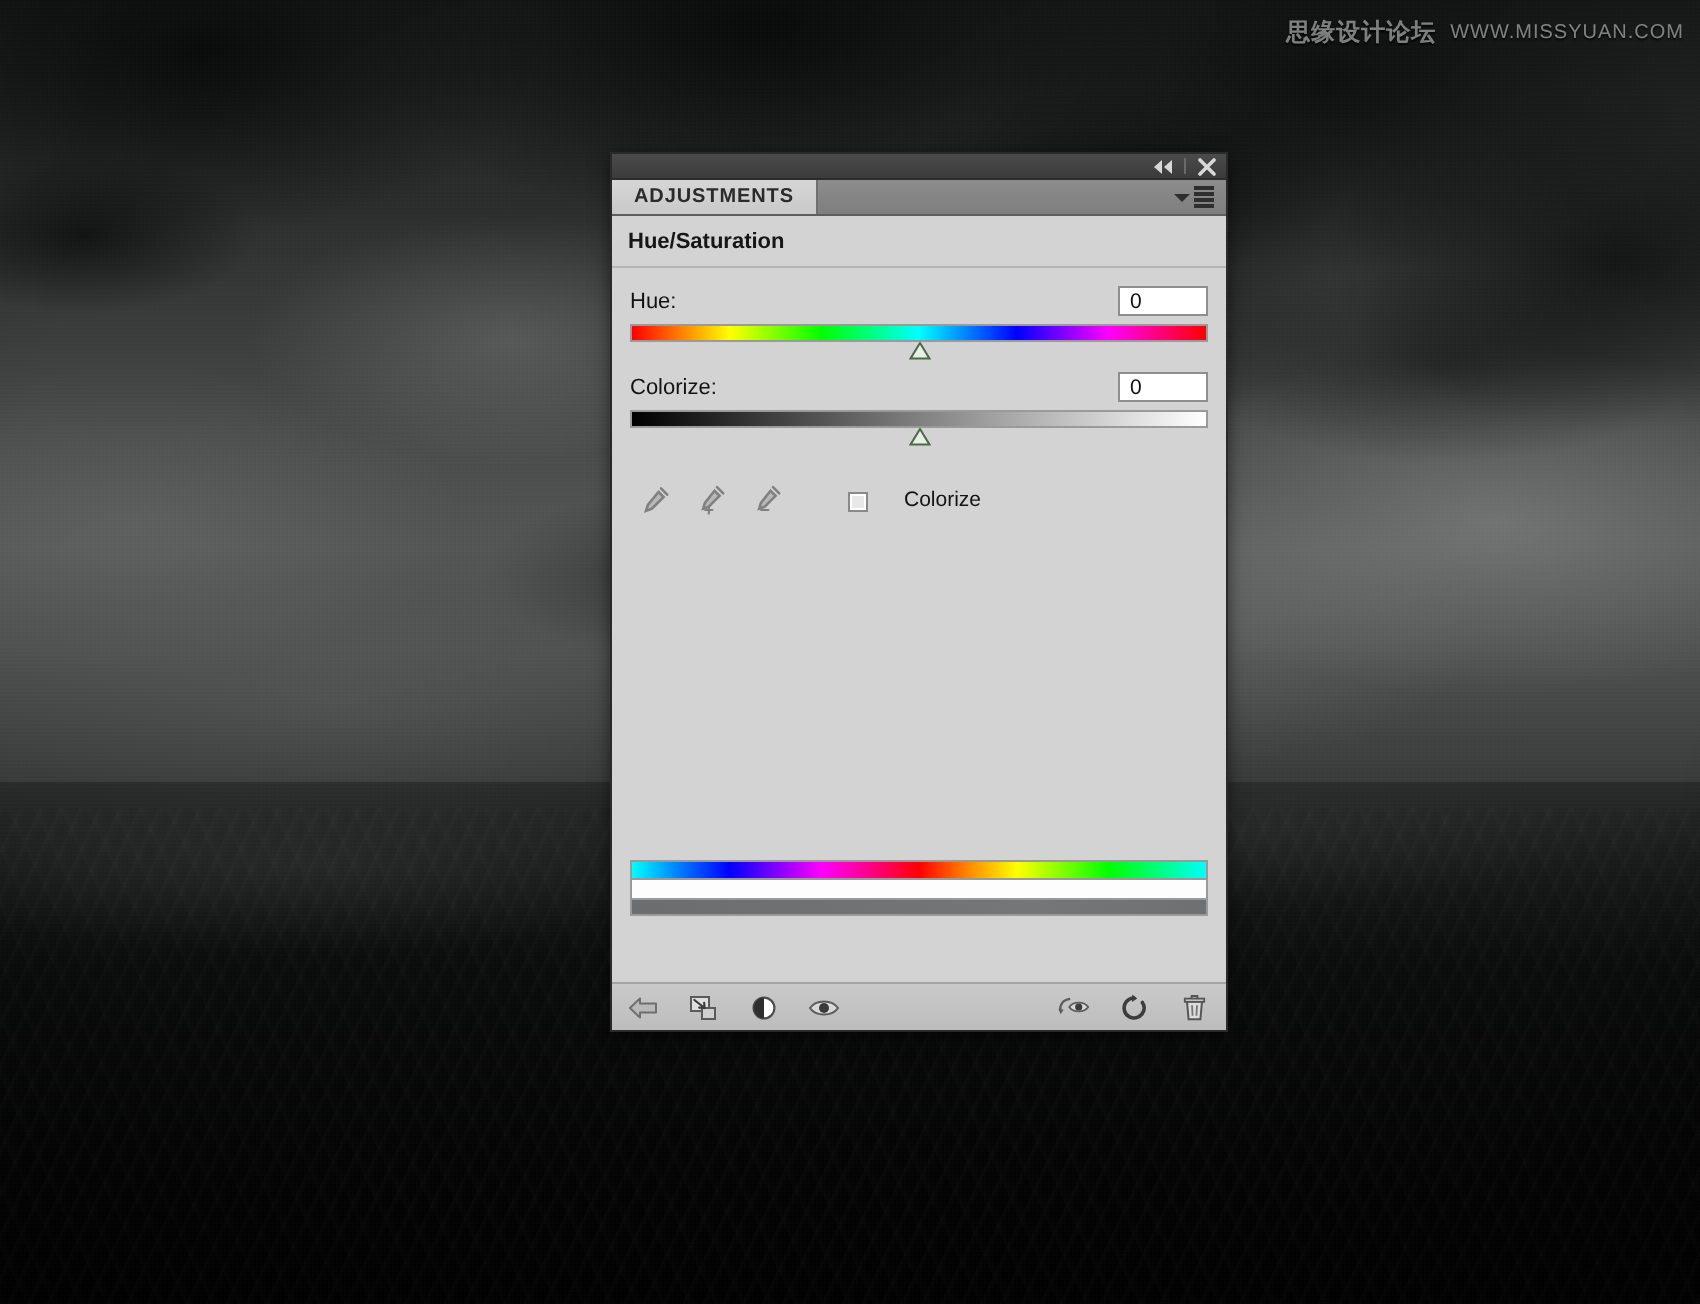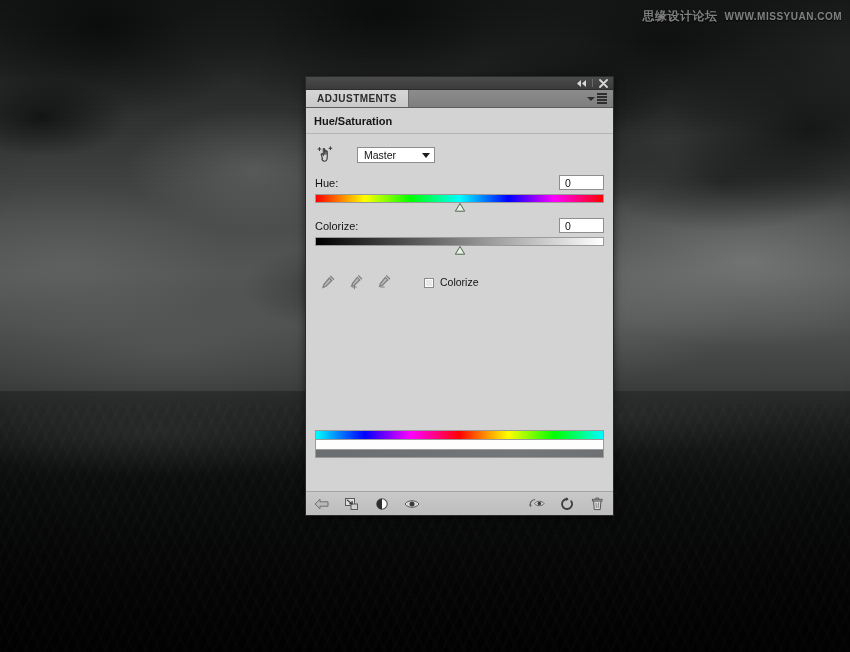--- a/index.html
+++ b/index.html
@@ -71,21 +71,21 @@
   
   #watermark{
     position:absolute; top:8px; right:8px;
     display:flex; align-items:center; gap:7px;
     color:rgba(200,200,200,.62);
     font-size:11px; letter-spacing:.5px;
     text-shadow:0 1px 1px rgba(0,0,0,.8);
     user-select:none;
   }
   #watermark .wm-cn{ font-family:"DejaVu Sans", sans-serif; font-size:12px; font-weight:bold; }
-  #watermark .wm-url{ font-size:10px; font-weight:bold; }
+  #watermark .wm-url{ font-size:10px; font-weight:normal; }
 
   
   #panel{
     position:absolute; left:305px; top:76px;
     width:309px; height:440px;
     background:#d3d3d3;
     border:1px solid #2a2a2a;
     box-shadow:0 2px 8px rgba(0,0,0,.55);
     font-size:11px; color:#1a1a1a;
     display:flex; flex-direction:column;
@@ -171,21 +171,21 @@
   .thumb{
     position:absolute; top:9px; width:11px; height:9px; cursor:pointer;
     transform:translateX(-50%);
   }
   .thumb svg{ display:block; }
 
   
   .row-drops{ display:flex; align-items:center; height:24px; margin-top:16px; }
   .drops{ display:flex; align-items:center; gap:12px; padding-left:5px; }
   .drop{ width:16px; height:16px; cursor:pointer; display:flex;align-items:center;justify-content:center;}
-  .colorize{ display:flex; align-items:flex-end; gap:6px; margin-left:32px; cursor:pointer; }
+  .colorize{ display:flex; align-items:flex-end; gap:18px; margin-left:32px; cursor:pointer; }
   .cbox{ width:10px;height:10px; background:#e8e8e8; border:1px solid #8a8a8a; box-shadow:inset 0 0 0 1px #fff;}
   .colorize span{ font-size:10.5px; color:#131313;}
 
   
   .spectrum{ position:absolute; left:9px; right:9px; top:296px; }
   .sp-bar{ height:9px; border:1px solid #9a9a9a; border-bottom:none; }
   .sp-bar.last{ border-bottom:1px solid #9a9a9a; }
   .sp-top{
     background:linear-gradient(to right,
       #00ffff 0%, #0080ff 8%, #0000ff 17%, #8000ff 25%, #ff00ff 33%,
@@ -257,37 +257,20 @@
         </span>
     </div>
   </div>
 
   <div class="headerrow">
     <div class="hdr-title">Hue/Saturation</div>
   </div>
 
   <div class="body">
 
-    <div class="row-tool">
-      <div class="tat-icon">
-        <svg width="20" height="20" viewBox="0 0 20 20">
-          <g fill="none" stroke="#3d3d3d" stroke-width="1.1" stroke-linecap="round" stroke-linejoin="round">
-            <path d="M7.5 13.5 L6.2 9.6 C5.9 8.7 7.1 8.2 7.5 9.0 L8.3 10.6 L8.3 4.4 C8.3 3.4 9.7 3.4 9.7 4.4 L9.7 9.2"></path>
-            <path d="M9.7 6.0 C9.7 5.1 11.0 5.1 11.0 6.0 L11.0 9.3"></path>
-            <path d="M11.0 6.7 C11.0 5.9 12.3 5.9 12.3 6.7 L12.3 11.4 C12.3 14.0 11.3 16.2 9.4 16.2 C8.0 16.2 7.2 15.2 6.8 14.0"></path>
-            <path d="M3.0 4.0 L6.0 4.0 M4.5 2.5 L4.5 5.5"></path>
-            <path d="M14.0 3.2 L16.8 3.2 M15.4 1.8 L15.4 4.6"></path>
-          </g>
-        </svg>
-      </div>
-      <div class="channel-select">
-        <span>Master</span>
-        <span class="caret"></span>
-      </div>
-    </div>
 
     <div class="sgroup">
       <div class="slabel-row">
         <span class="slabel">Hue:</span>
         <div class="svalue">0</div>
       </div>
       <div class="track-wrap">
         <div class="track hue-track"></div>
         <div class="thumb" style="left:50%">
           <svg width="11" height="9" viewBox="0 0 11 9">

